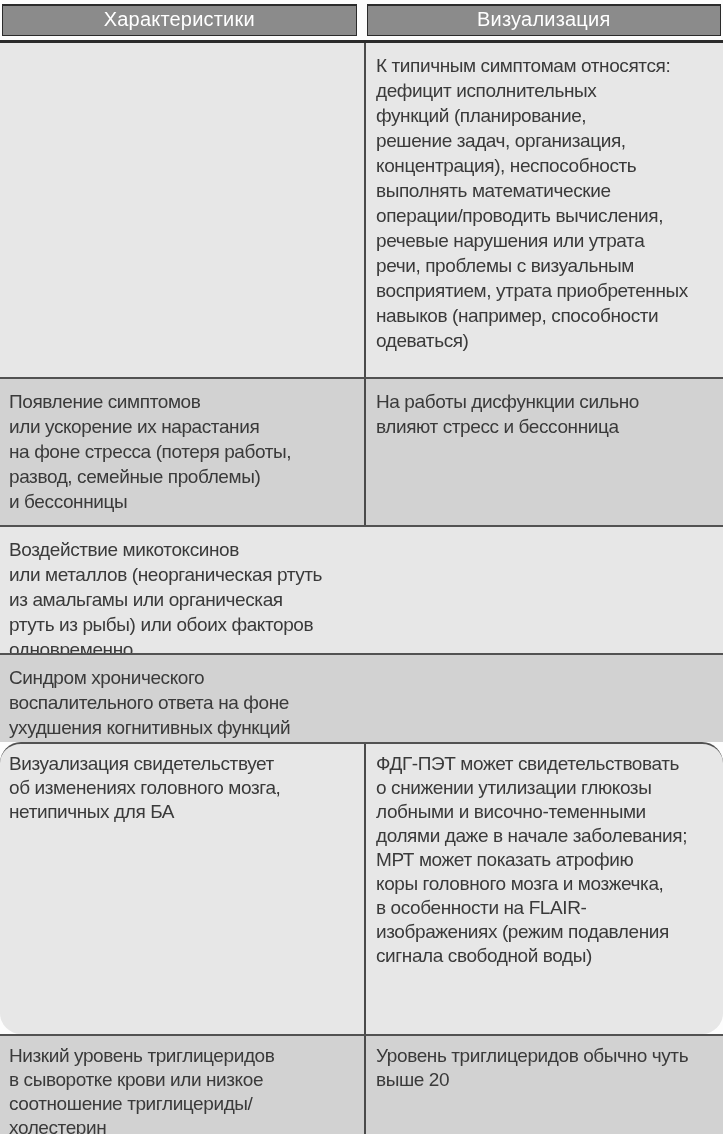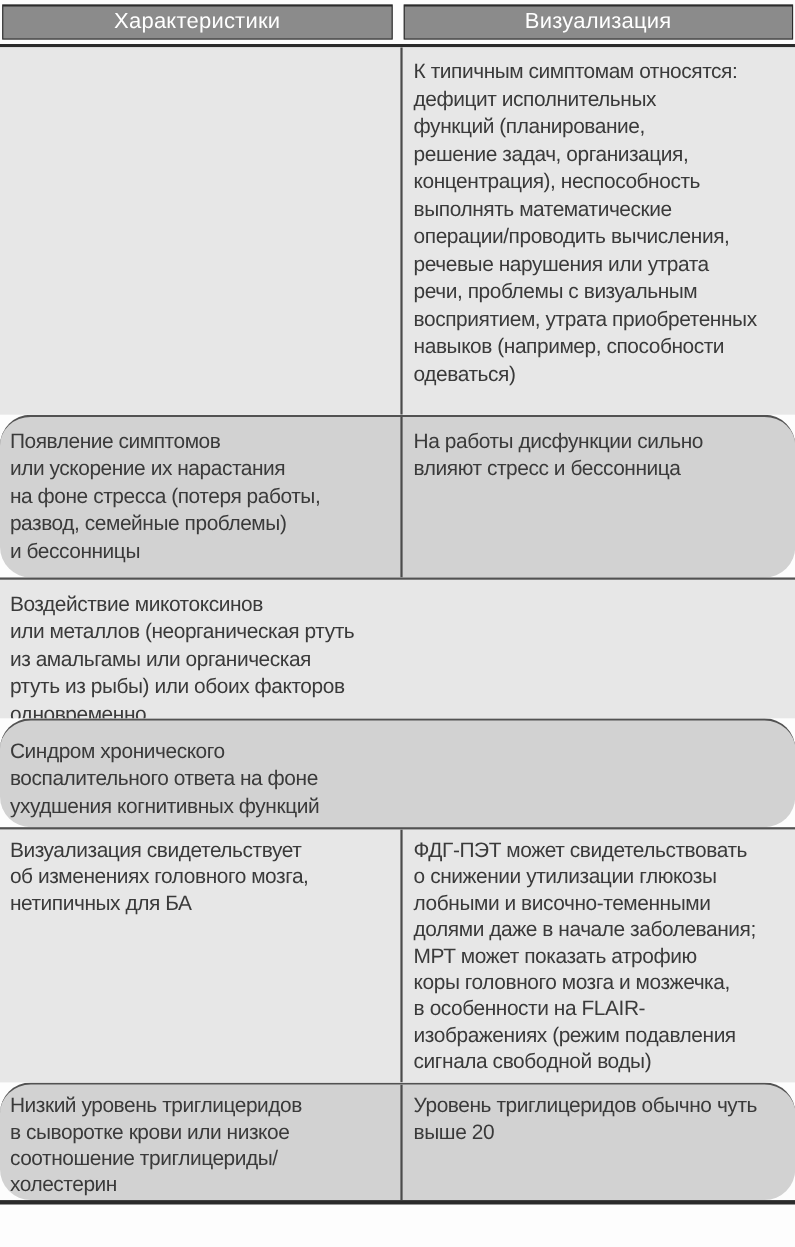--- a/index.html
+++ b/index.html
@@ -49,27 +49,27 @@
   .underline {
     height: 3px;
     background: var(--border-dark);
   }
   
   .row {
     display: flex;
     overflow: hidden;
   }
   .row.light { background: var(--row-light); }
-  .row.dark  { background: var(--row-dark); border-radius: 28px; }
+  .row.dark  { background: var(--row-dark); }
   .row + .row { border-top: 2px solid var(--separator); }
   .r1 { height: 334px; }
   .r2 { height: 148px; }
   .r3 { height: 128px; }
-  .r4 { height: 99px; align-items: center; }
-  .r5 { height: 232px; }
+  .r4 { height: 89px; }
+  .r5 { height: 292px; border-radius: 21px; }
   .r6 { height: 107px; }
   .cell {
     color: var(--text);
     font-size: 19px;
     line-height: 25px;
     letter-spacing: -0.4px;
     white-space: pre-line;
     overflow: hidden;
     padding: 10px 8px 0 9px;
   }

